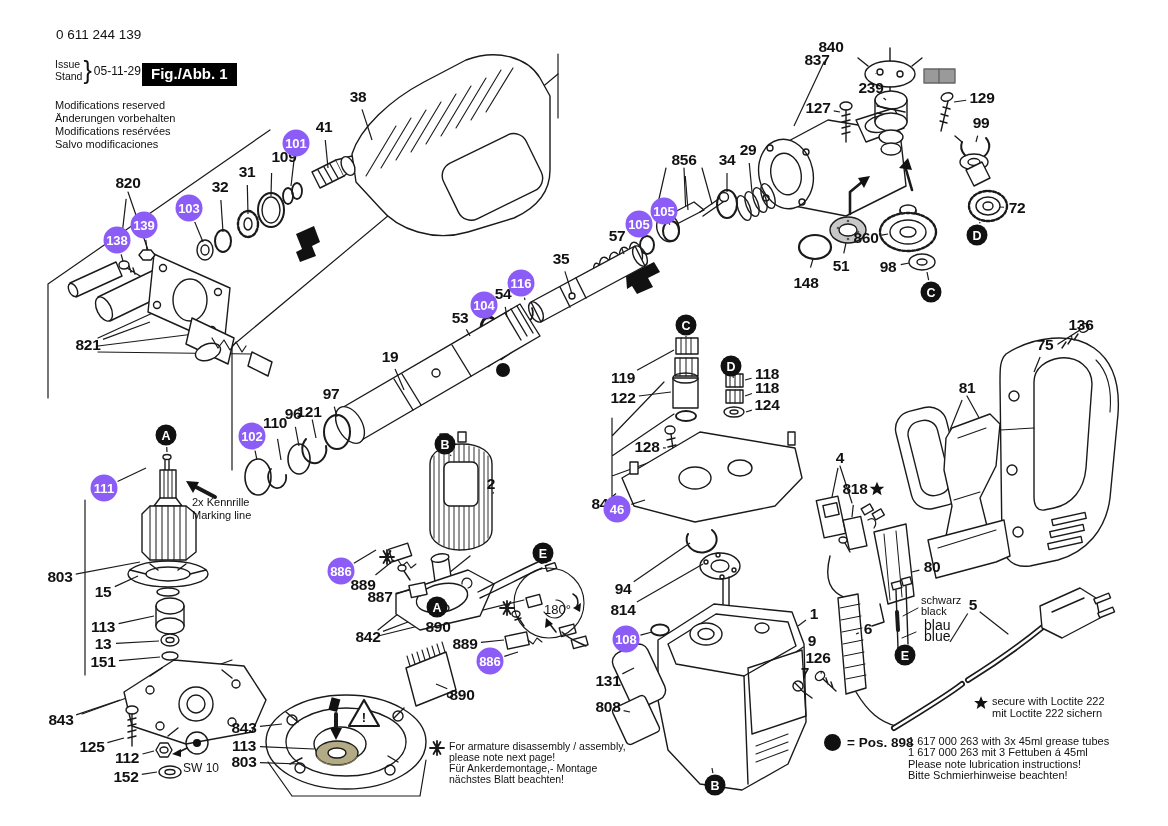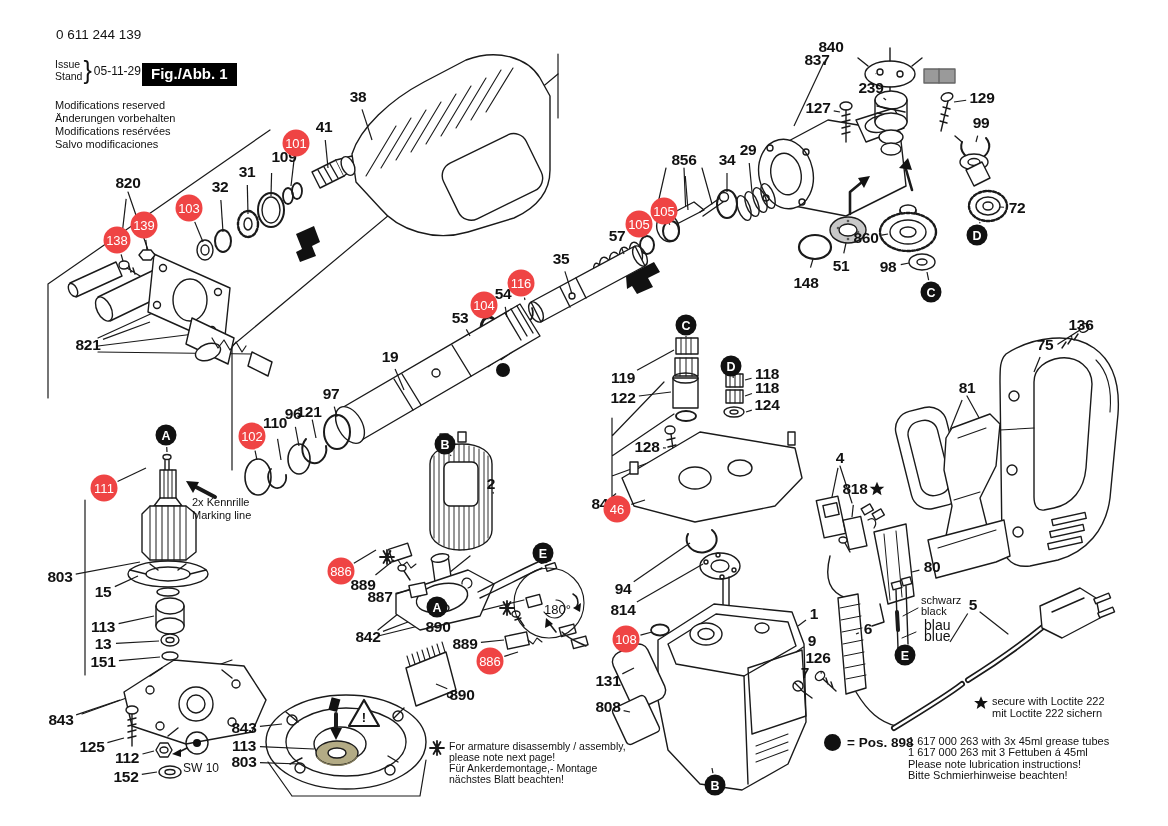--- a/index.html
+++ b/index.html
@@ -3,22 +3,22 @@
 <meta charset="utf-8">
 <style>
   html,body{margin:0;padding:0;background:#fff;}
   #stage{position:relative;width:1168px;height:826px;background:#fff;overflow:hidden;
          font-family:"Liberation Sans",sans-serif;color:#111;}
   .layer{position:absolute;left:0;top:0;}
   svg{display:block;}
   
   .co{position:absolute;transform:translate(-50%,-50%);white-space:nowrap;z-index:6;}
   .co.plain{font-size:15.5px;font-weight:bold;letter-spacing:-0.3px;}
-  .co.filledb{width:27px;height:27px;border-radius:50%;background:#ef4444;color:#fff;
-              font-size:13px;font-weight:normal;display:flex;align-items:center;justify-content:center;}
+  .co.filledb{width:27px;height:27px;border-radius:50%;background:#8b5cf6;color:#fff;
+              font-size:13px;font-weight:bold;display:flex;align-items:center;justify-content:center;}
   .co.letterb{width:21px;height:21px;border-radius:50%;background:#111;color:#fff;
               font-size:12.5px;font-weight:bold;display:flex;align-items:center;justify-content:center;}
   
   .note{position:absolute;white-space:pre-line;z-index:5;}
   #part-number{left:56px;top:27px;font-size:13.5px;}
   #issue-row{position:absolute;left:55px;top:56px;display:flex;align-items:center;z-index:5;}
   #issue-row .issue-col{display:flex;flex-direction:column;font-size:10.5px;line-height:11.5px;}
   #issue-row .brace{font-size:25px;font-weight:300;margin:0 2px 0 1px;}
   #issue-row .date{font-size:12px;}
   #fig-box{position:absolute;left:142px;top:63px;background:#000;color:#fff;font-weight:bold;

